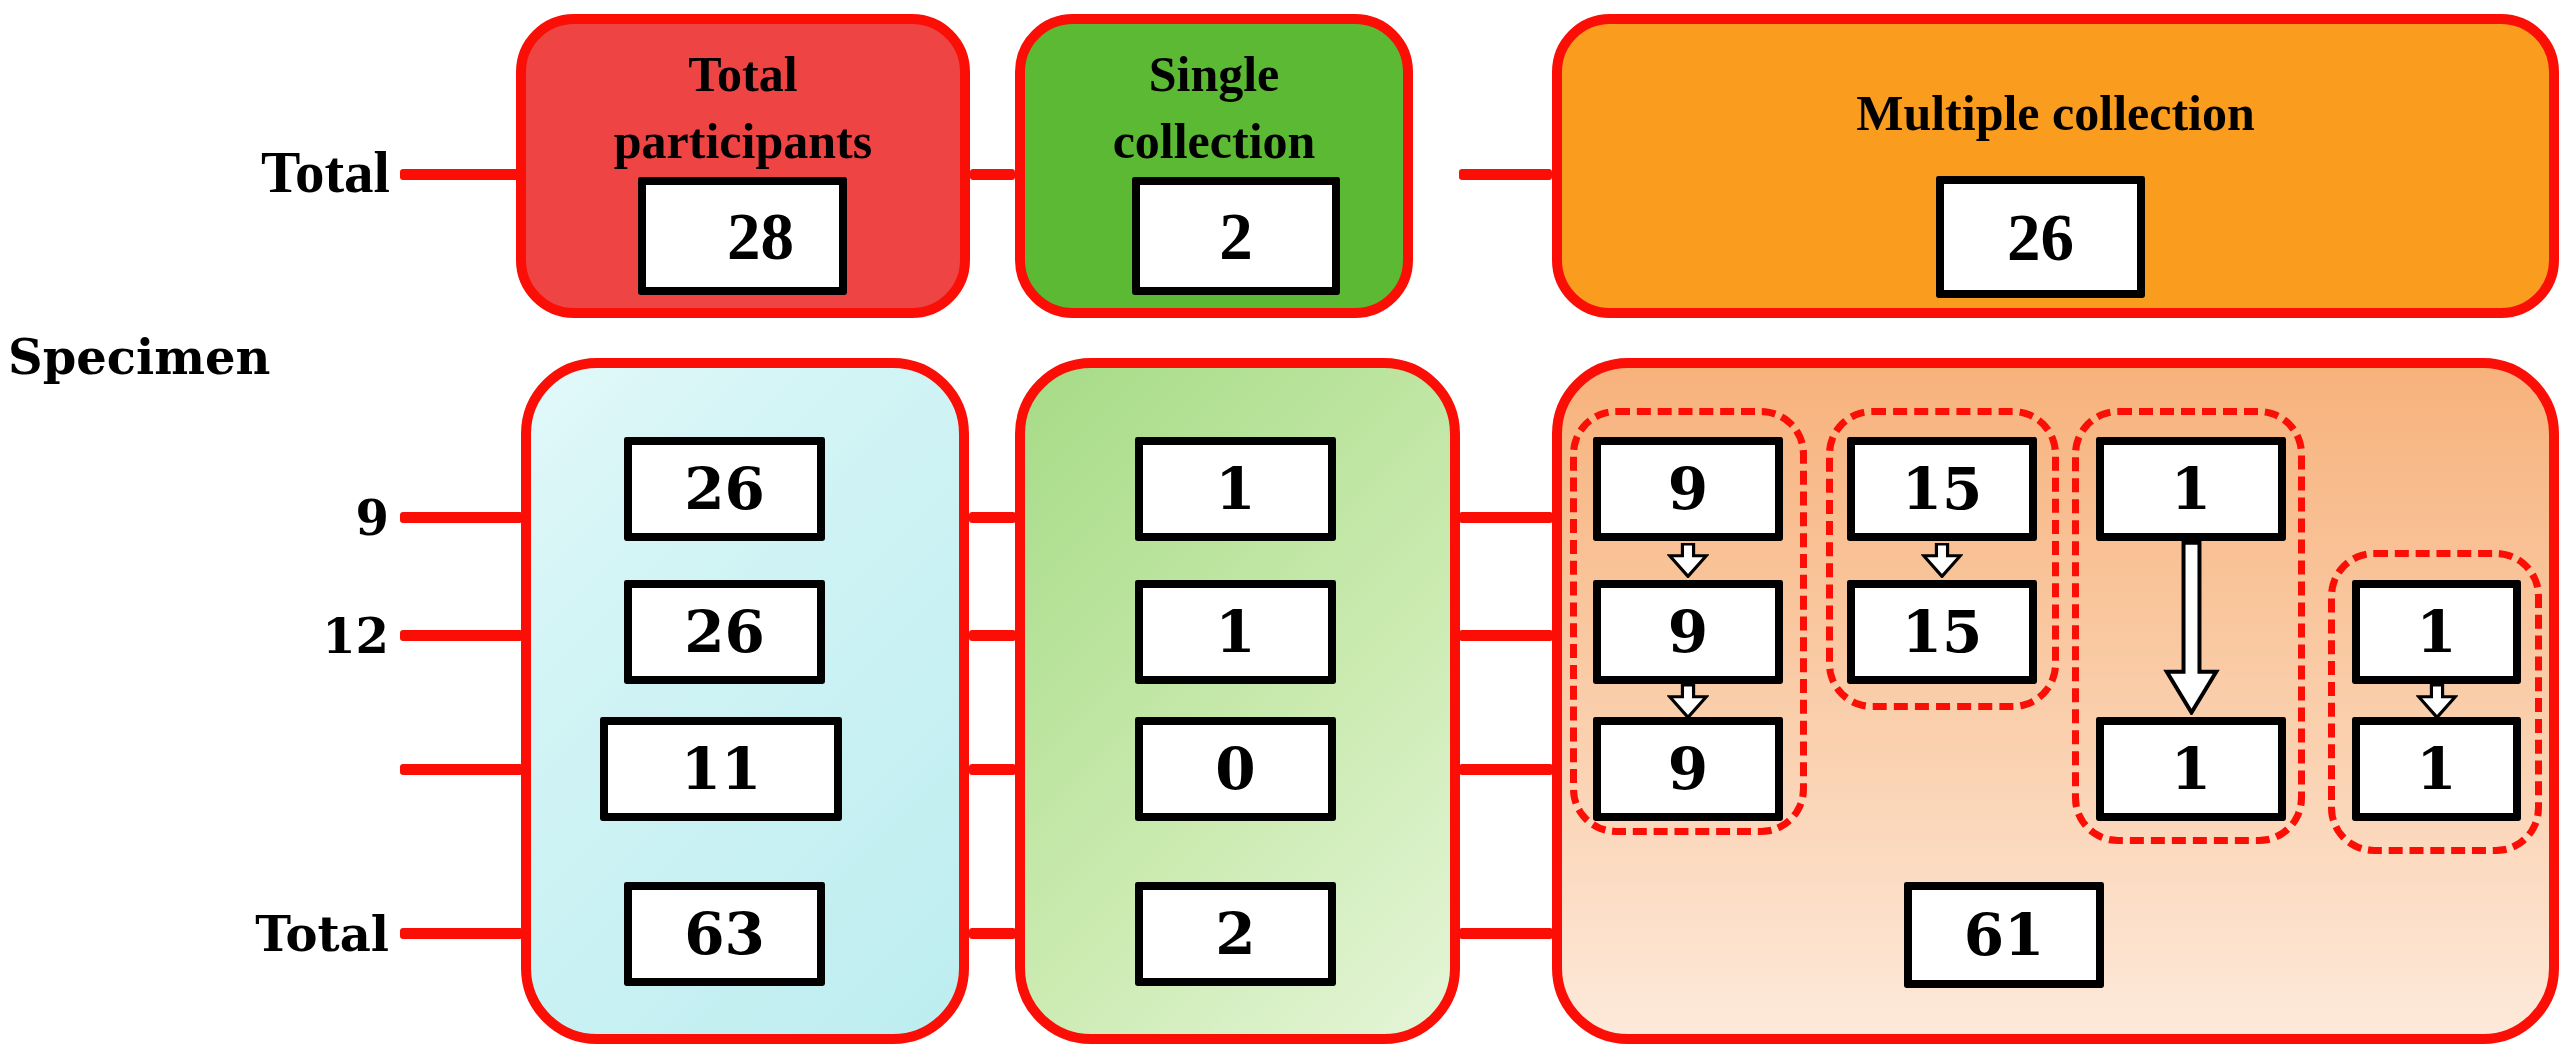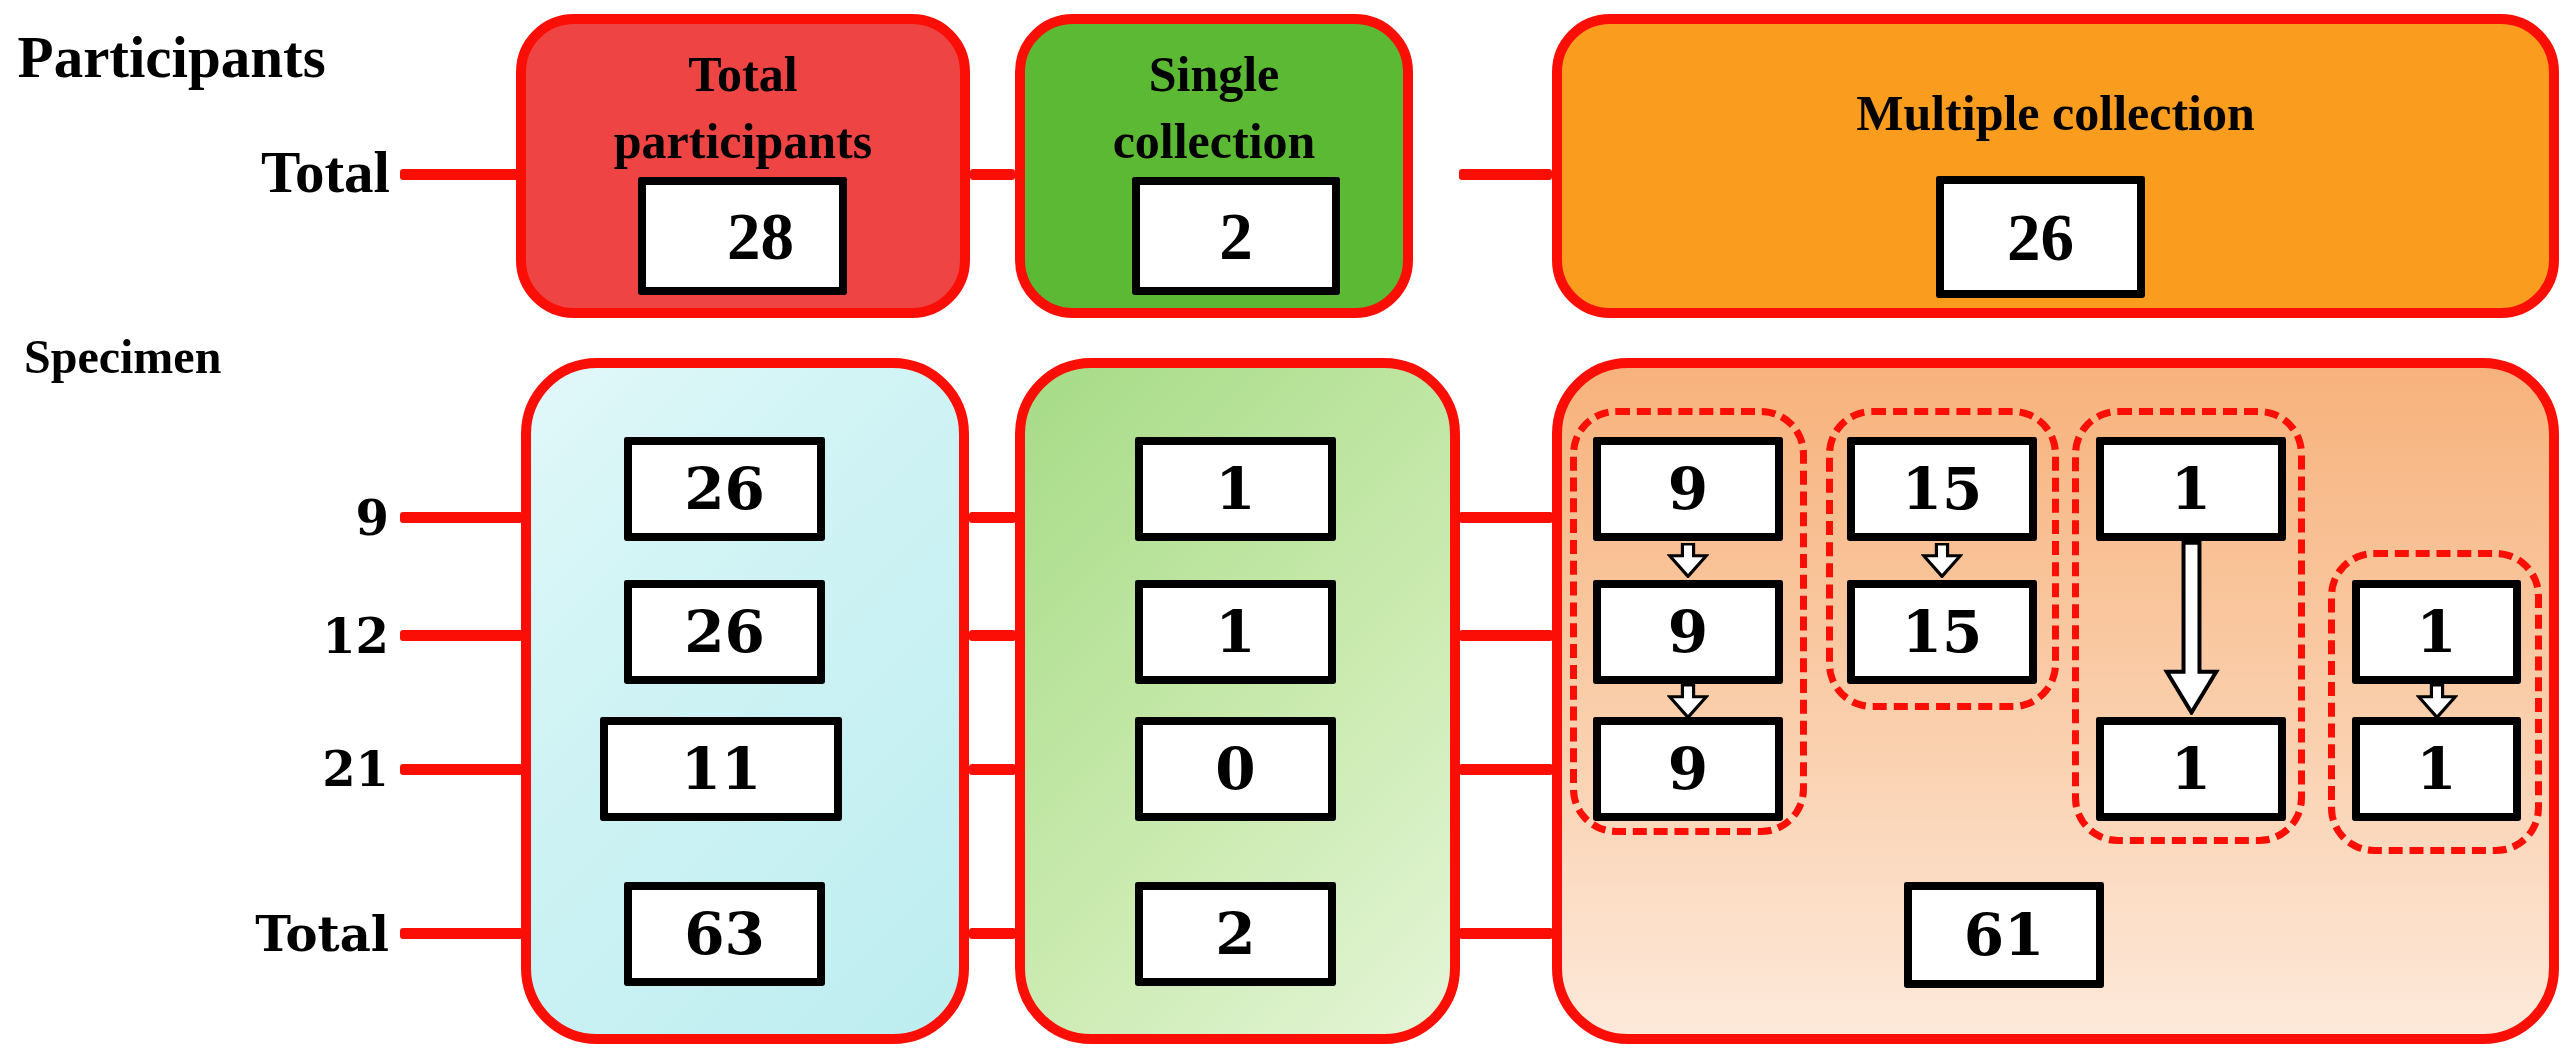--- a/index.html
+++ b/index.html
@@ -95,21 +95,20 @@
     border-radius: 46px;
   }
 
   .arrow { position: absolute; }
 </style>
 </head>
 <body>
 
 <div class="canvas">
 
-  <div class="abs lbl-top" style="left:17.6px; top:22.4px;">Participants</div>
 
   <div class="abs lbl-top ralign" style="left:0; top:137px; width:390px;">Total</div>
 
   <div class="hline" style="left:400px; top:169px; width:120px;"></div>
   <div class="hline" style="left:970px; top:169px; width:45px;"></div>
   <div class="hline" style="left:1459px; top:169px; width:93px;"></div>
 
   <div class="panel top fill-cyan" style="left:516px; top:14.4px; width:454px; height:304px;">
     <div class="panel-title" style="top:17px;">
       <div class="inner" style="width:328px;">Total participants</div>
@@ -124,25 +123,24 @@
   </div>
   <div class="vbox vtop" style="left:1132px; top:177px; width:208px; height:118px;">2</div>
 
   <div class="panel top fill-orange" style="left:1552px; top:14.4px; width:1007px; height:304px;">
     <div class="panel-title" style="top:56px;">
       <div class="inner">Multiple collection</div>
     </div>
   </div>
   <div class="vbox vtop" style="left:1936px; top:176px; width:209px; height:122px;">26</div>
 
-  <div class="abs lbl-bot" style="left:24px; top:321px;font-family:Liberation Serif, serif;">Specimen</div>
+  <div class="abs lbl-bot" style="left:8px; top:321px;">Specimen</div>
 
   <div class="abs lbl-bot ralign" style="left:0; top:482px; width:389px;">9</div>
   <div class="abs lbl-bot ralign" style="left:0; top:600px; width:389px;">12</div>
-  <div class="abs lbl-bot ralign" style="left:0; top:733px; width:389px;">21</div>
   <div class="abs lbl-bot ralign" style="left:0; top:898px; width:389px;">Total</div>
 
   <div class="hline" style="left:400px; top:512px; width:123px;"></div>
   <div class="hline" style="left:969px; top:512px; width:47px;"></div>
   <div class="hline" style="left:1459px; top:512px; width:94px;"></div>
 
   <div class="hline" style="left:400px; top:630px; width:123px;"></div>
   <div class="hline" style="left:969px; top:630px; width:47px;"></div>
   <div class="hline" style="left:1459px; top:630px; width:94px;"></div>
 

